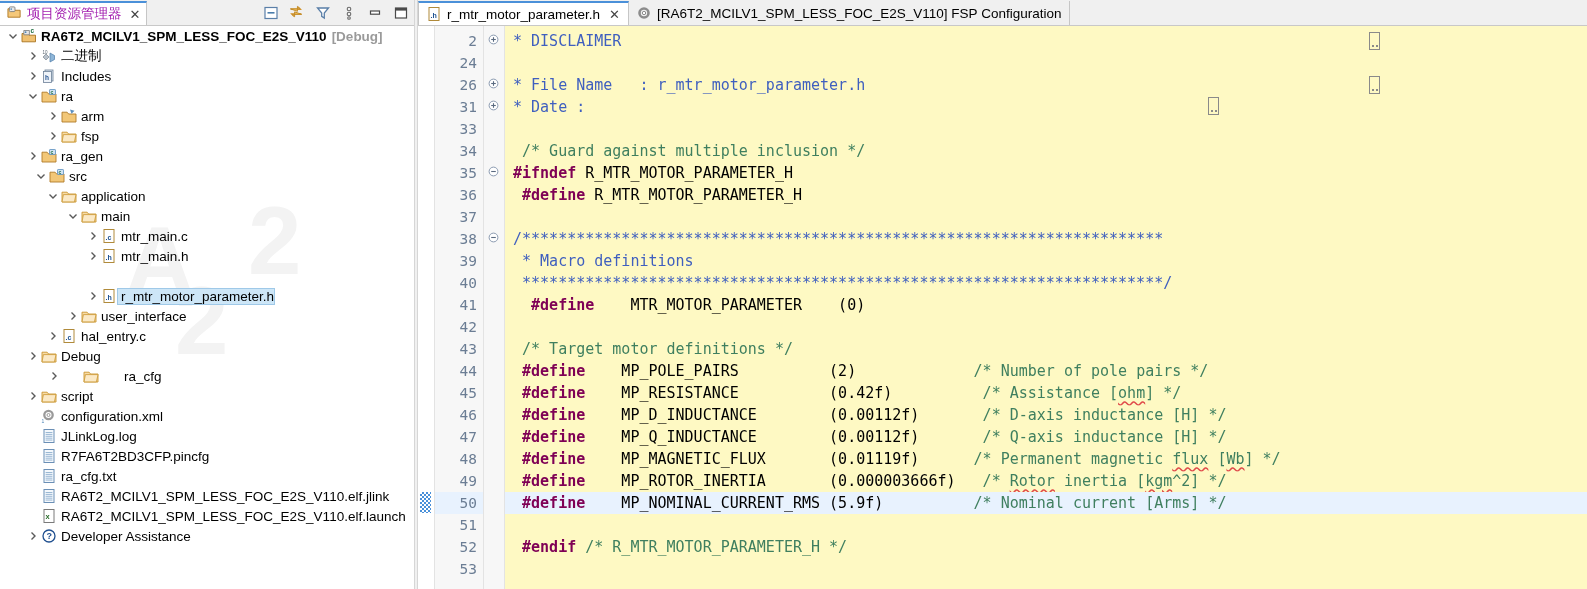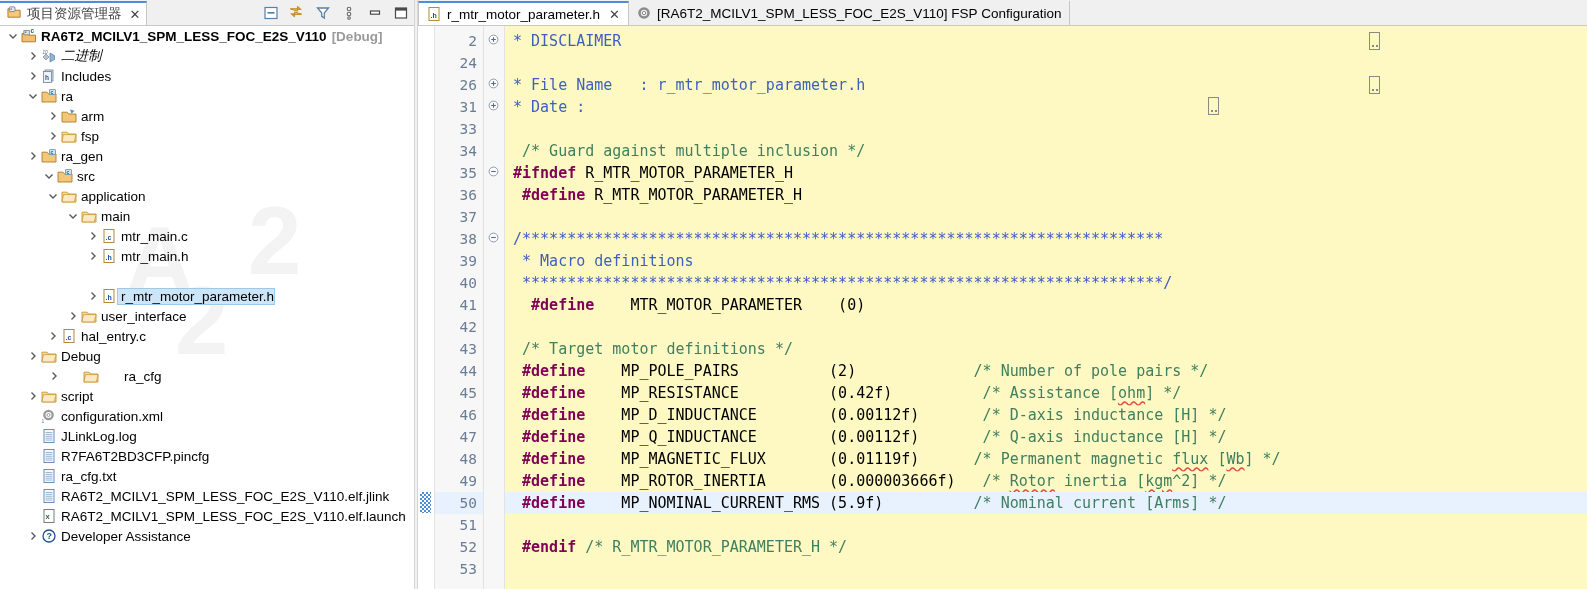--- a/index.html
+++ b/index.html
@@ -31,21 +31,21 @@
     height:24px;
     display:flex;align-items:center;
     padding:0 6px 0 7px;
     background:#ffffff;
     border-top:2px solid #4a90d9;
     border-right:1px solid #c6c6c6;
     box-sizing:border-box;
     gap:5px;
     cursor:default;
   }
-  .ex-tab .tlabel{font-size:13.5px;color:#404040;white-space:nowrap;}
+  .ex-tab .tlabel{font-size:13.5px;color:#a21caf;white-space:nowrap;}
   .ex-tab .tclose{font-size:13px;color:#444;margin-left:3px;font-family:"DejaVu Sans",sans-serif;}
   .ex-toolbar{
     margin-left:auto;display:flex;align-items:center;
     height:25px;padding-right:5px;gap:9px;
   }
   .tbtn{width:17px;height:17px;display:flex;align-items:center;justify-content:center;cursor:default;}
 
   .tree{
     position:relative;
     flex:1;
@@ -202,21 +202,21 @@
             <svg width="16" height="16" viewBox="0 0 16 16">
               <path d="M1 5.5h5.4L8 7.2h6.5v6.6H1z" fill="#f0c070" stroke="#a8741f" stroke-width=".9"></path>
               <path d="M2.8 2.5h5.6v4.3H2.8z" fill="#e6e6e6" stroke="#7a7a7a" stroke-width=".8"></path>
               <circle cx="4.6" cy="4.2" r=".9" fill="#4d86b8"></circle>
               <text x="9.5" y="4.5" font-size="6.5" fill="#1a6b3c" font-family="&quot;Liberation Sans&quot;,sans-serif" font-weight="bold">c</text>
             </svg>
           </span>
           <span class="lab proj" style="font-weight: bold;">RA6T2_MCILV1_SPM_LESS_FOC_E2S_V110</span>
           <span class="dbg">[Debug]</span>
         </div>
-        <div class="row" style="top: 20px; position: absolute; left: 0px; right: 0px; font-style: italic;">
+        <div class="row" style="top: 20px; position: absolute; left: 0px; right: 0px;">
           <span style="width: 26px; flex: 0 0 auto;"></span>
           <span class="arrow">
             <svg width="10" height="10" viewBox="0 0 10 10">
               <path d="M3.5 1.5L7 5l-3.5 3.5" fill="none" stroke="#5a5a5a" stroke-width="1.4"></path>
             </svg>
           </span>
           <span class="ico">
             <svg width="16" height="16" viewBox="0 0 16 16">
               <path d="M2 9l3-3 3 3-3 3z" fill="#b9c2cc" stroke="#7d868f" stroke-width=".7"></path>
               <text x="1.5" y="5.5" font-size="4.5" fill="#5a6672" font-family="&quot;Liberation Sans&quot;,sans-serif">10</text>
@@ -296,21 +296,21 @@
           </span>
           <span class="ico">
             <svg width="16" height="16" viewBox="0 0 16 16">
               <path d="M1 4.2h5.1L7.6 6H15v8H1z" fill="#f2c778" stroke="#b07a28" stroke-width=".9"></path>
               <rect x="8.5" y="1.5" width="6" height="5" rx=".6" fill="#cfe2f2" stroke="#5a8fbf" stroke-width=".8"></rect>
               <text x="9.5" y="5.5" font-size="5" fill="#1a6b3c" font-family="&quot;Liberation Sans&quot;,sans-serif" font-weight="bold">c</text>
             </svg>
           </span>
           <span class="lab">ra_gen</span>
         </div>
-        <div class="row" style="top: 140px; position: absolute; left: 16px; right: 0px;">
+        <div class="row" style="top: 140px; position: absolute; left: 8px; right: 0px;">
           <span style="width: 26px; flex: 0 0 auto;"></span>
           <span class="arrow">
             <svg width="10" height="10" viewBox="0 0 10 10">
               <path d="M1.5 3.5L5 7l3.5-3.5" fill="none" stroke="#5a5a5a" stroke-width="1.4"></path>
             </svg>
           </span>
           <span class="ico">
             <svg width="16" height="16" viewBox="0 0 16 16">
               <path d="M1 4.2h5.1L7.6 6H15v8H1z" fill="#f2c778" stroke="#b07a28" stroke-width=".9"></path>
               <rect x="8.5" y="1.5" width="6" height="5" rx=".6" fill="#cfe2f2" stroke="#5a8fbf" stroke-width=".8"></rect>

